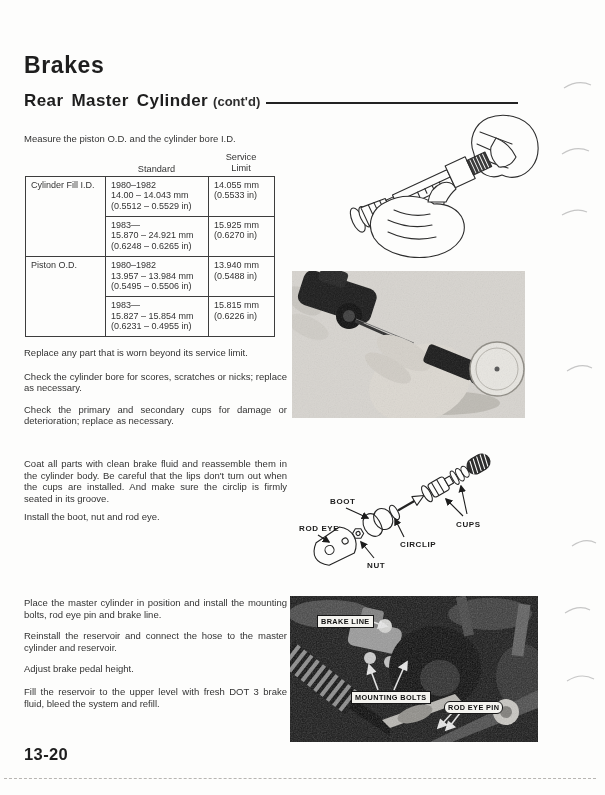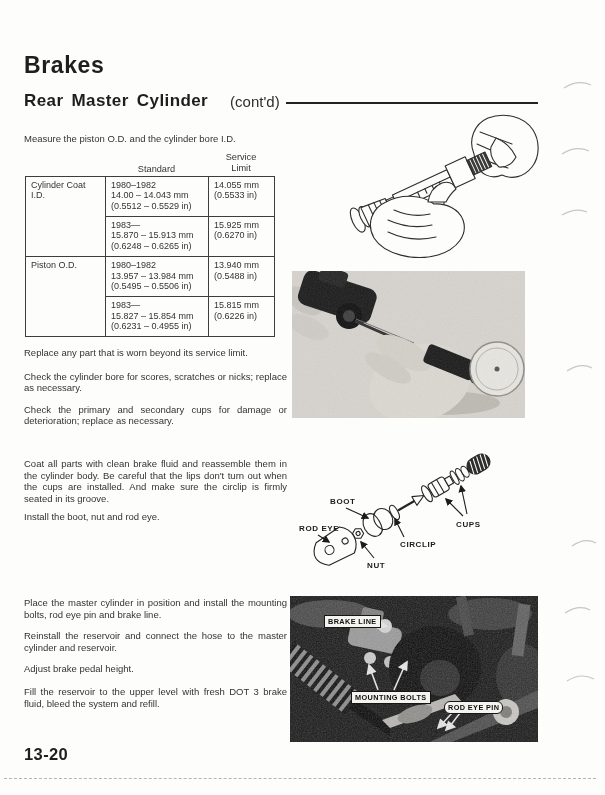--- a/index.html
+++ b/index.html
@@ -7,21 +7,21 @@
   body { width:605px; height:795px; overflow:hidden; }
   .page {
     position:relative; width:605px; height:683px;
     background:#fdfdfc; color:#2e2e2e;
     font-family:"Liberation Sans", sans-serif;
   }
   
   .chapter { position:absolute; left:24px; top:52px; font-size:23px; font-weight:700; letter-spacing:.6px; color:#1e1e1e; }
   .section-row { position:absolute; left:24px; top:91px; width:560px; display:flex; align-items:center; }
   .section-title { font-size:17px; font-weight:700; letter-spacing:.4px; word-spacing:3px; color:#1e1e1e; white-space:nowrap; }
-  .section-suffix { font-size:15px; font-weight:400; margin-left:22px; white-space:nowrap; }
+  .section-suffix { font-size:13px; font-weight:700; margin-left:5px; white-space:nowrap; }
   .section-rule { height:2px; background:#222; width:252px; margin-left:6px; margin-top:3px; }
   .subsection { position:absolute; left:24px; top:115px; font-size:12.3px; font-weight:700; letter-spacing:.2px; color:#1e1e1e; }
   
   .col-left { position:absolute; left:24px; top:133px; width:263px; }
   .col-left-lower { position:absolute; left:24px; top:597px; width:263px; }
   .body-text { font-size:9.5px; line-height:11.6px; text-align:justify; color:#333; }
   .mt10 { margin-top:10px; } .mt12 { margin-top:12px; } .mt21 { margin-top:31px; } .mt7 { margin-top:7px; } .mt11 { margin-top:11px; }
   
   .spec-headers { position:relative; height:23px; margin-top:8px; font-size:9.2px; color:#333; }
   .h-standard { position:absolute; left:81px; bottom:2px; width:103px; text-align:center; }
@@ -35,21 +35,21 @@
   .fig-measure { left:328px; top:110px; }
   .fig-bore { left:292px; top:271px; }
   .fig-exploded { left:294px; top:442px; }
   .fig-install { left:290px; top:596px; }
   .curl-strip { position:absolute; left:552px; top:0; pointer-events:none; }
   
   .photo-label {
     position:absolute; background:#f4f3ef; border:1px solid #161616; color:#101010;
     font-size:7.3px; font-weight:700; letter-spacing:.4px; padding:1px 3px; line-height:1.25; white-space:nowrap;
   }
-  .lbl-brake-line { left:324px; top:615px;text-align:right; }
+  .lbl-brake-line { left:317px; top:615px;text-align:right; }
   .lbl-mounting-bolts { left:351px; top:691px; }
   .lbl-rod-eye-pin { left:444px; top:701px;border-radius:6px; }
   
   text.dlabel { font-family:"Liberation Sans", sans-serif; font-size:8px; font-weight:700; letter-spacing:.6px; fill:#1c1c1c; }
   
   .page-number { position:absolute; left:24px; top:745px; font-size:16.5px; font-weight:700; letter-spacing:.4px; color:#1e1e1e; }
   .bottom-edge { position:absolute; left:4px; top:778px; width:592px; border-top:1px dashed #b7b5b2; }
 </style>
 </head>
 <body>
@@ -72,35 +72,35 @@
     </div>
 
     <table class="spec">
       <colgroup>
           <col style="width:80px">
           <col style="width:103px">
           <col style="width:66px">
         </colgroup>
       <tbody>
         <tr>
-          <td class="item" rowspan="2">Cylinder Coat I.D.</td>
+          <td class="item" rowspan="2">Cylinder Fill I.D.</td>
           <td>
             <div>1980–1982</div>
             <div>14.00 – 14.043 mm</div>
             <div>(0.5512 – 0.5529 in)</div>
           </td>
           <td class="limit">
             <div>14.055 mm</div>
             <div>(0.5533 in)</div>
           </td>
         </tr>
         <tr>
           <td>
             <div>1983—</div>
-            <div>15.870 – 15.913 mm</div>
+            <div>15.870 – 24.921 mm</div>
             <div>(0.6248 – 0.6265 in)</div>
           </td>
           <td class="limit">
             <div>15.925 mm</div>
             <div>(0.6270 in)</div>
           </td>
         </tr>
         <tr>
           <td class="item" rowspan="2">Piston O.D.</td>
           <td>

